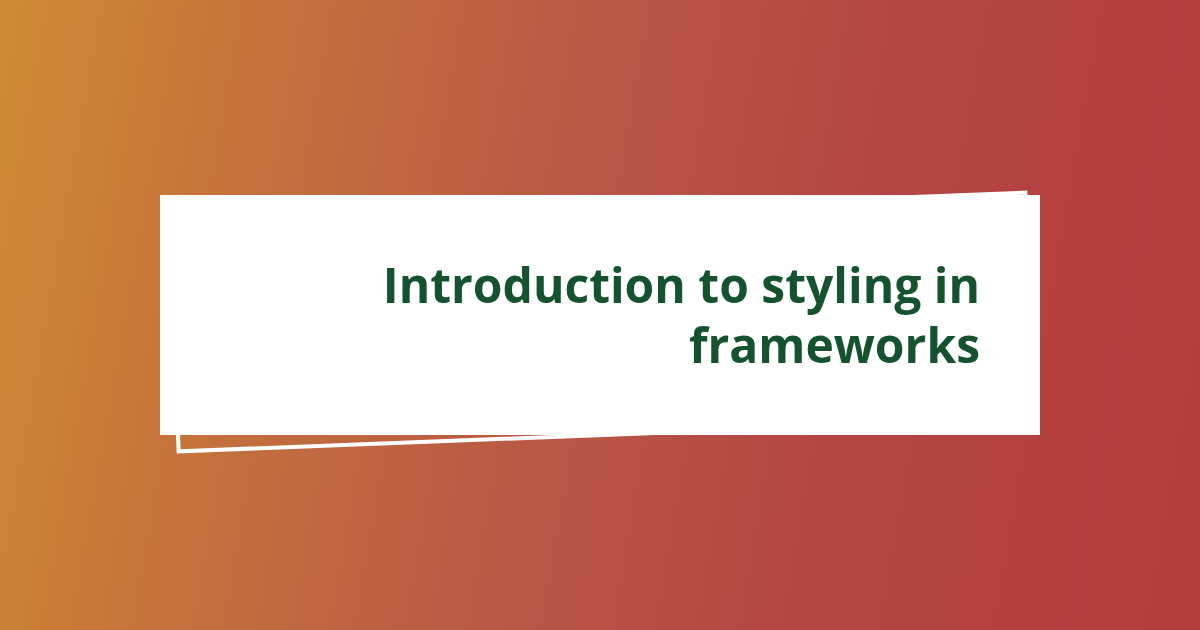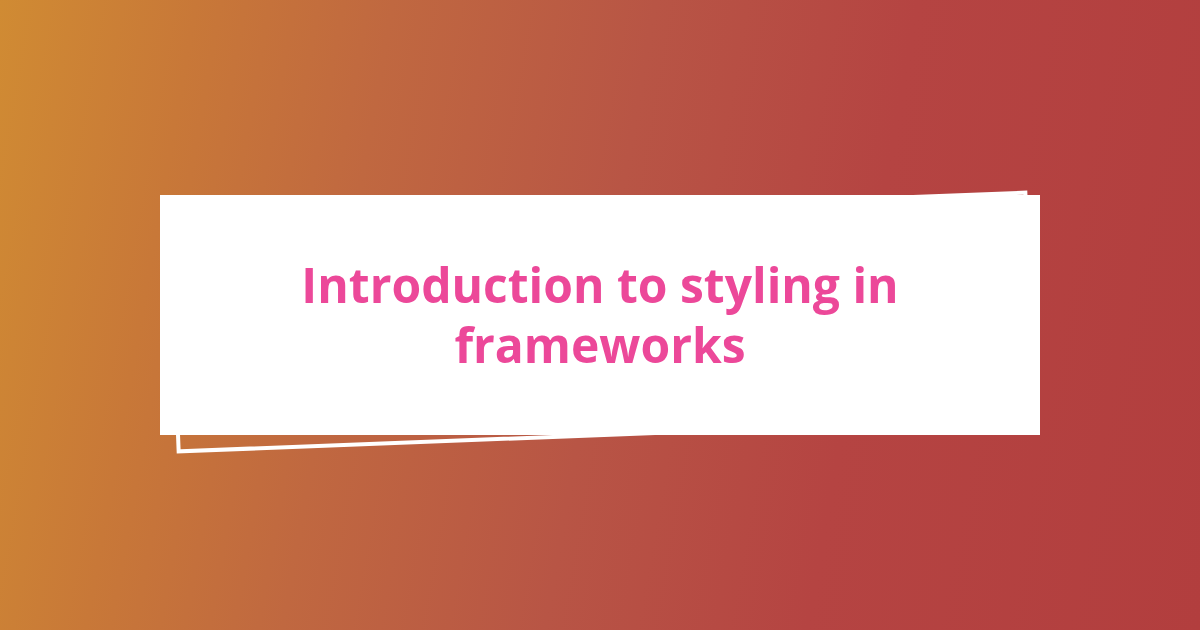--- a/index.html
+++ b/index.html
@@ -40,22 +40,22 @@
       height: 240px;
       background: #ffffff;
       display: flex;
       align-items: center;
       justify-content: center;
       padding: 40px 60px;
     }
     .title-text {
       font-size: 48px;
       font-weight: 700;
-      color: #ec4899;
-      text-align: center;
+      color: #14532d;
+      text-align: right;
       line-height: 1.25;
     }
   </style>
 </head>
 <body>
 
 <div class="card-wrapper">
   <div class="tilted-frame"></div>
   <div class="white-card">
     <h1 class="title-text">Introduction to styling in frameworks</h1>

